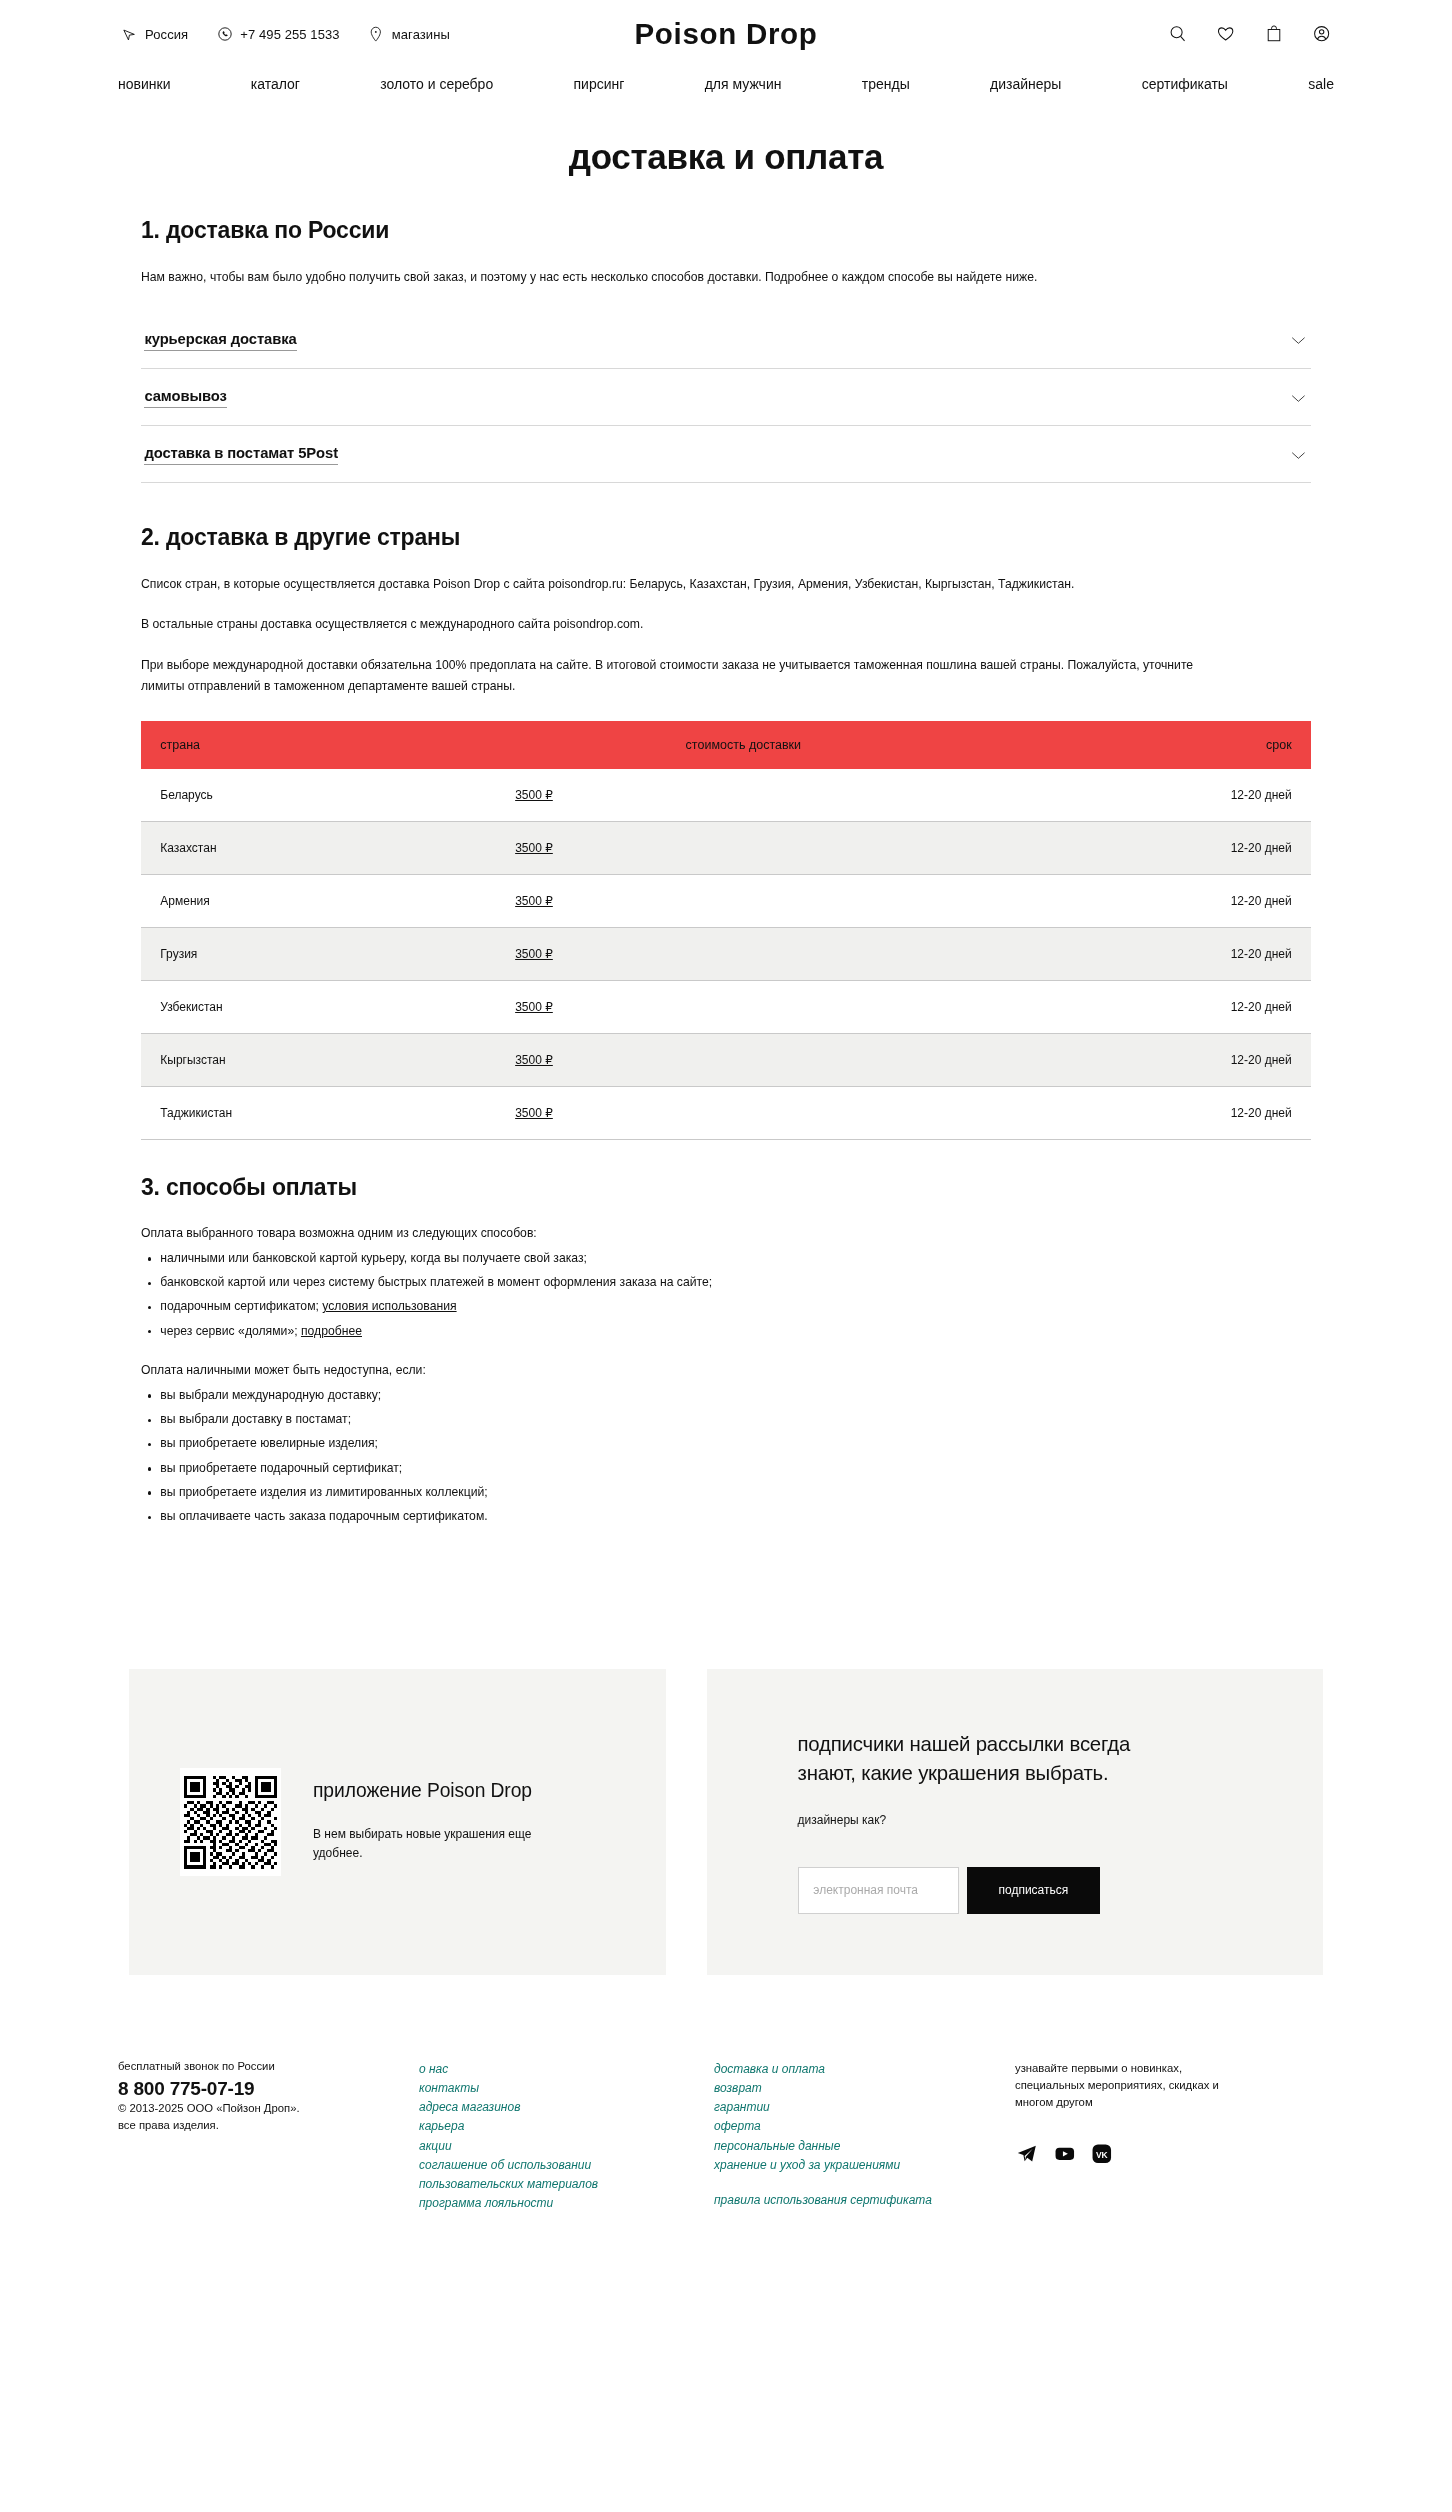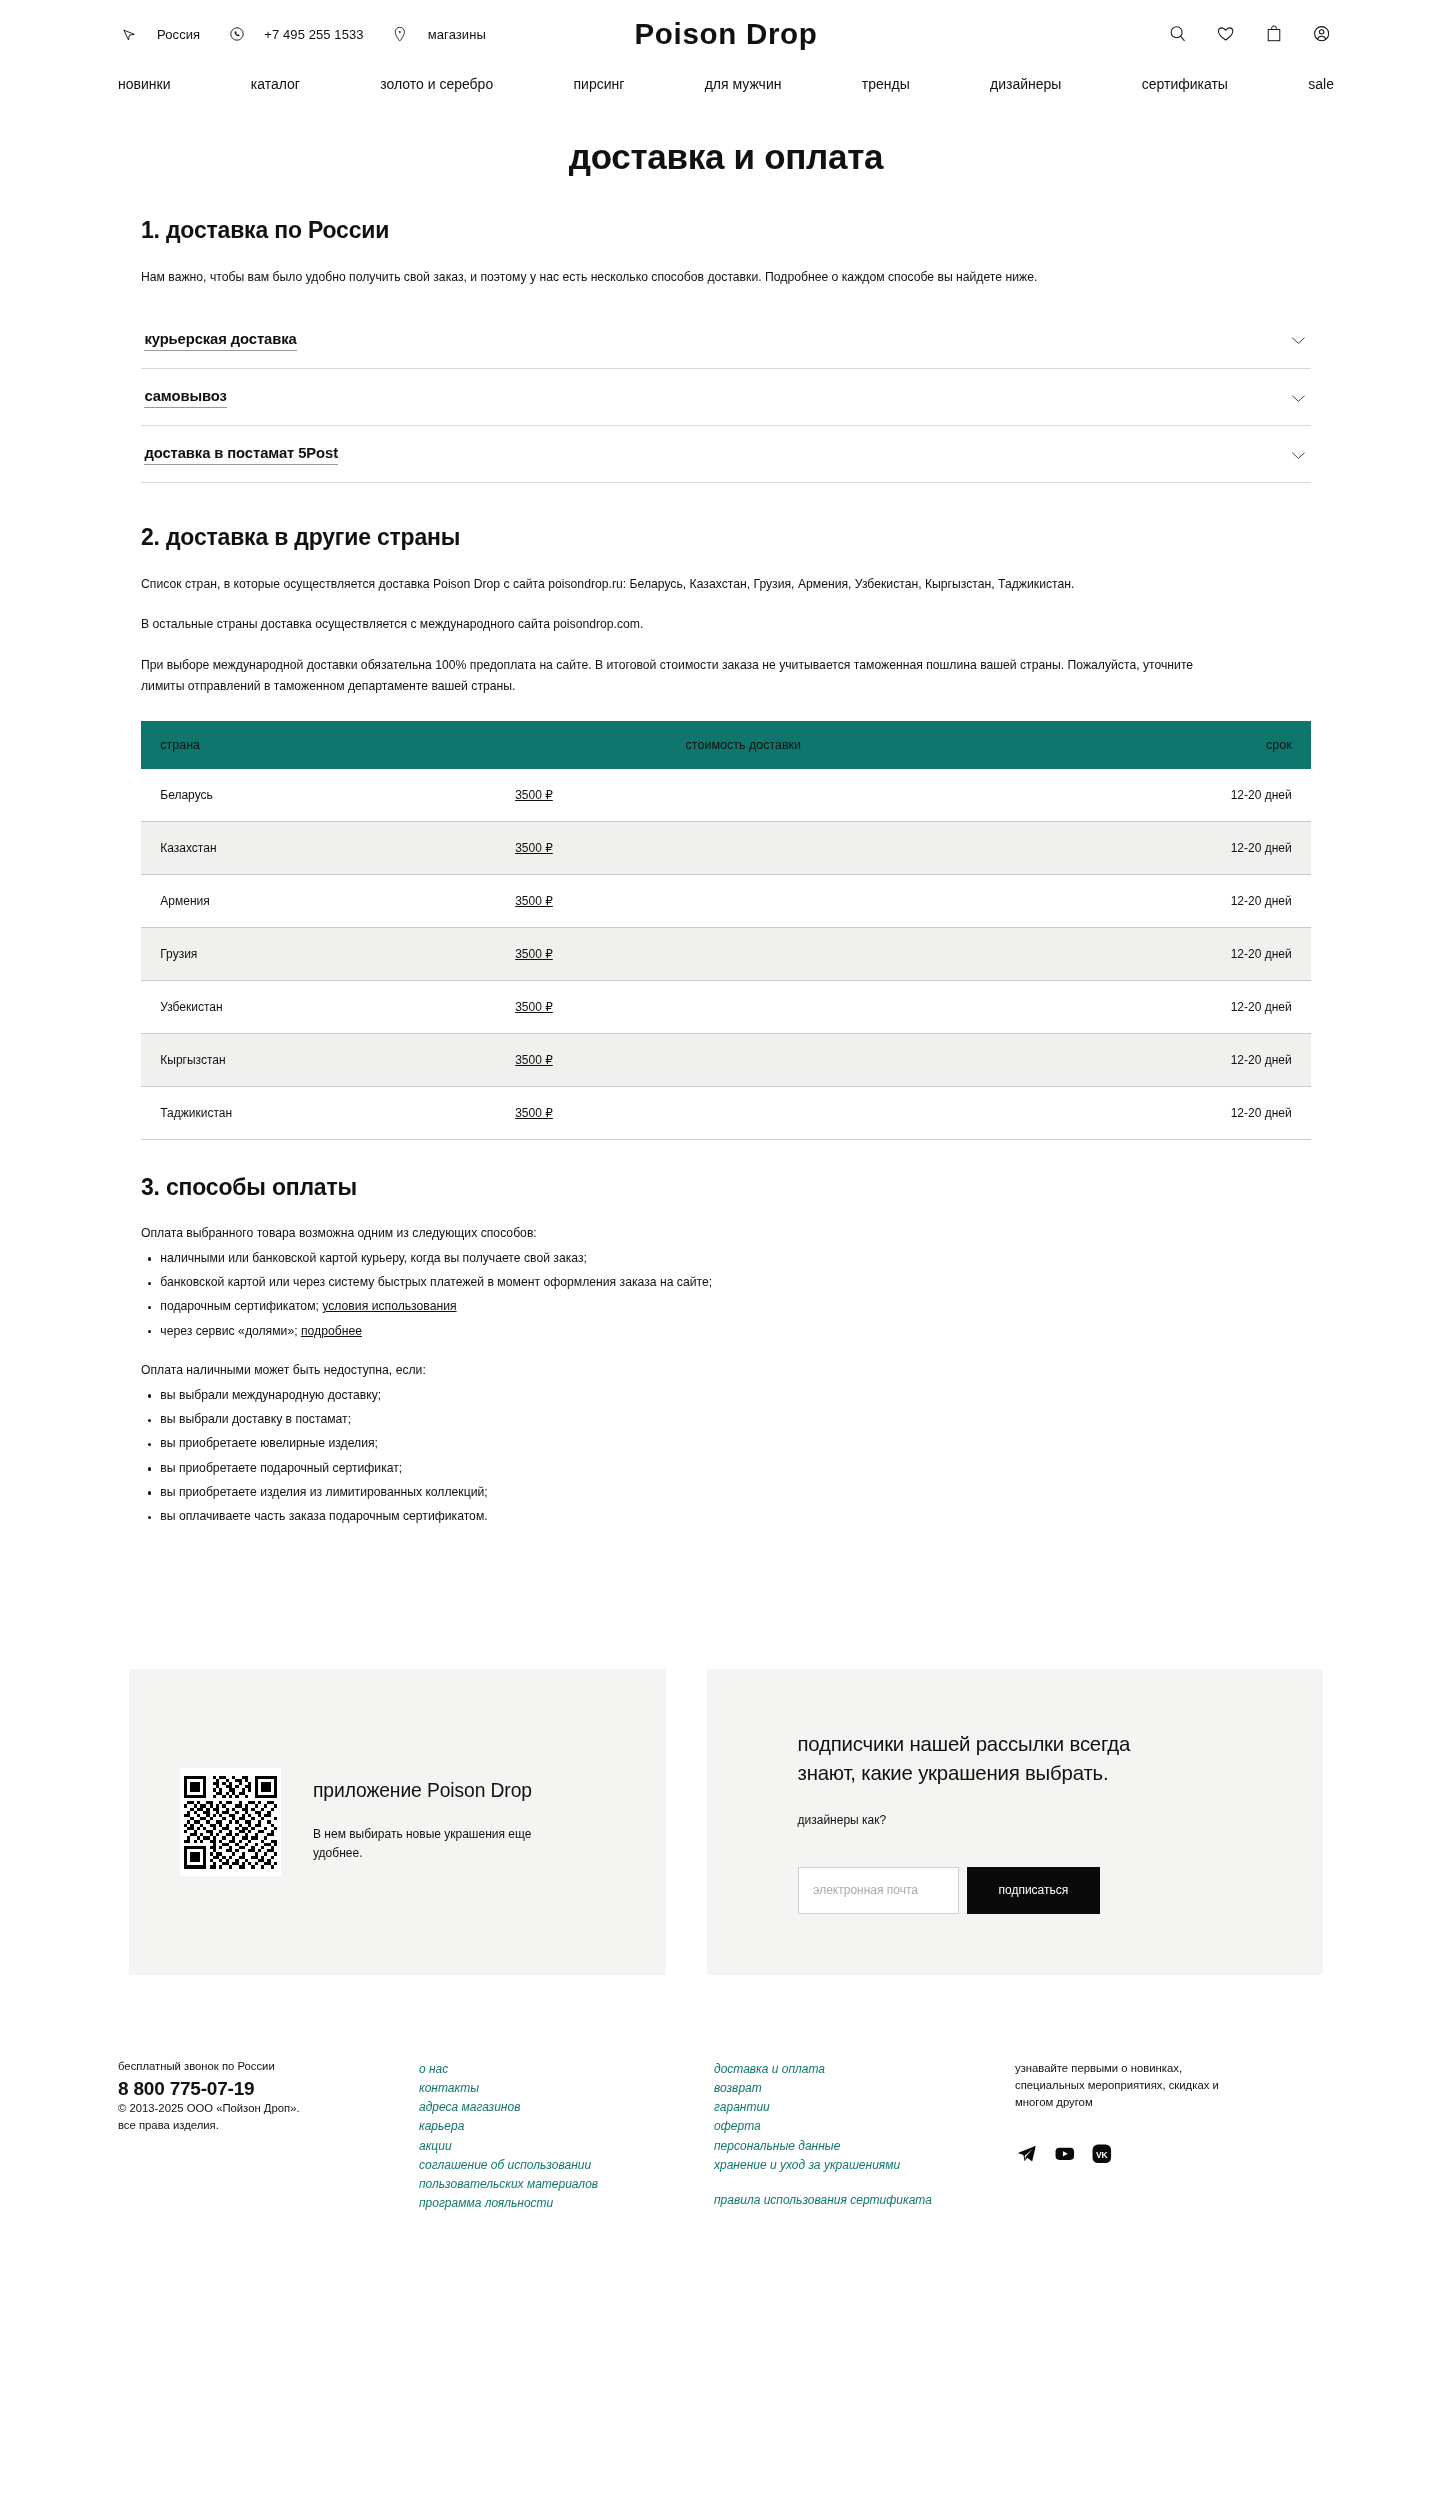--- a/index.html
+++ b/index.html
@@ -14,21 +14,21 @@
 
   
   .topbar {
     height: 68px;
     display: flex;
     align-items: center;
     padding: 0 118px;
     position: relative;
   }
   .topbar-left { display: flex; align-items: center; gap: 0; }
-  .tb-item { display: flex; align-items: center; gap: 16px; margin-right: 25px; font-size: 13px; color: #111; letter-spacing: 0.1px; }
+  .tb-item { display: flex; align-items: center; gap: 4px; margin-right: 25px; font-size: 13px; color: #111; letter-spacing: 0.1px; }
   .tb-item .ic { width: 23px; height: 23px; display: inline-flex; align-items: center; justify-content: center; }
   .tb-item svg { display: block; }
 
   .brand {
     position: absolute;
     left: 50%;
     top: 50%;
     transform: translate(-50%, -50%);
     font-family: "Liberation Sans", "DejaVu Sans", sans-serif;
     font-size: 29.5px;
@@ -96,21 +96,21 @@
     font-weight: 700;
     letter-spacing: -0.1px;
     border-bottom: 0.9px solid #999;
     padding-bottom: 2.8px;
   }
   .acc-chev { margin-left: auto; width: 19.3px; height: 19.3px; display: flex; align-items: center; justify-content: center; }
 
   
   .tbl { width: 100%; border-collapse: collapse; margin-top: 24px; font-size: 12px; }
   .tbl th {
-    background: #0f766e;
+    background: #ef4444;
     font-weight: 400;
     font-size: 12.5px;
     padding: 17px 19.3px;
     text-align: left;
     color: #111;
   }
   .tbl th.c2 { text-align: center; }
   .tbl th.c3 { text-align: right; }
   .tbl td {
     padding: 19px 19.3px;

